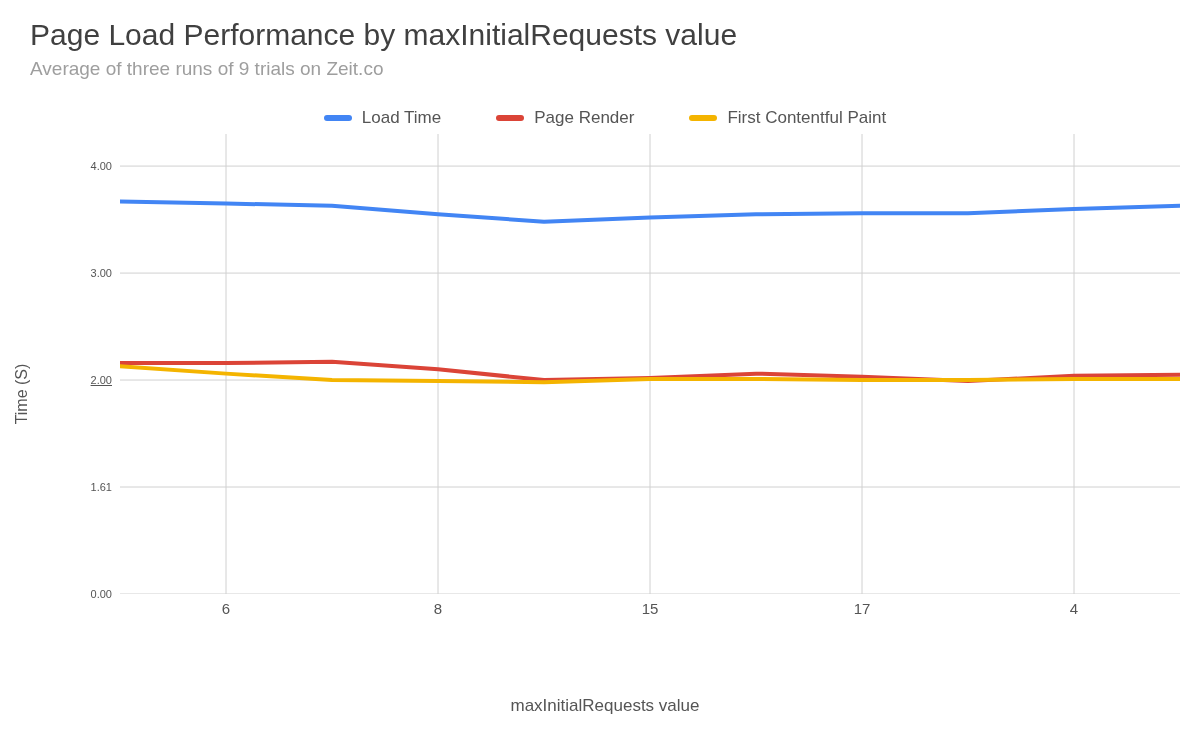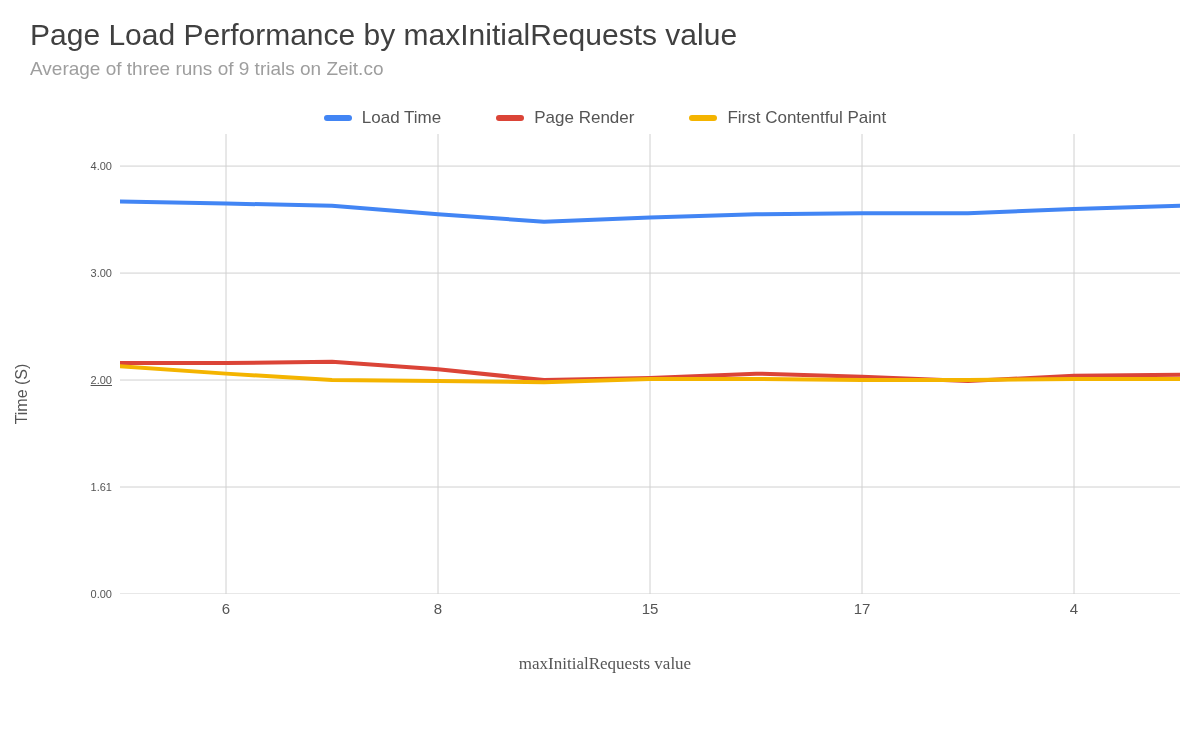--- a/index.html
+++ b/index.html
@@ -52,21 +52,21 @@
     top: 50%;
     transform: translate(-50%, -50%) rotate(-90deg);
     transform-origin: center;
     font-size: 16px;
     color: #555;
   }
   .x-label {
     text-align: center;
     font-size: 17px;
     color: #555;
-    font-family: Liberation Serif, serif;
+    margin-top: 42px;
   }
   .plot-inner {
     position: absolute;
     left: 90px;
     top: 0;
     right: 0;
     bottom: 60px;
   }
   svg.grid, svg.lines {
     position: absolute;

